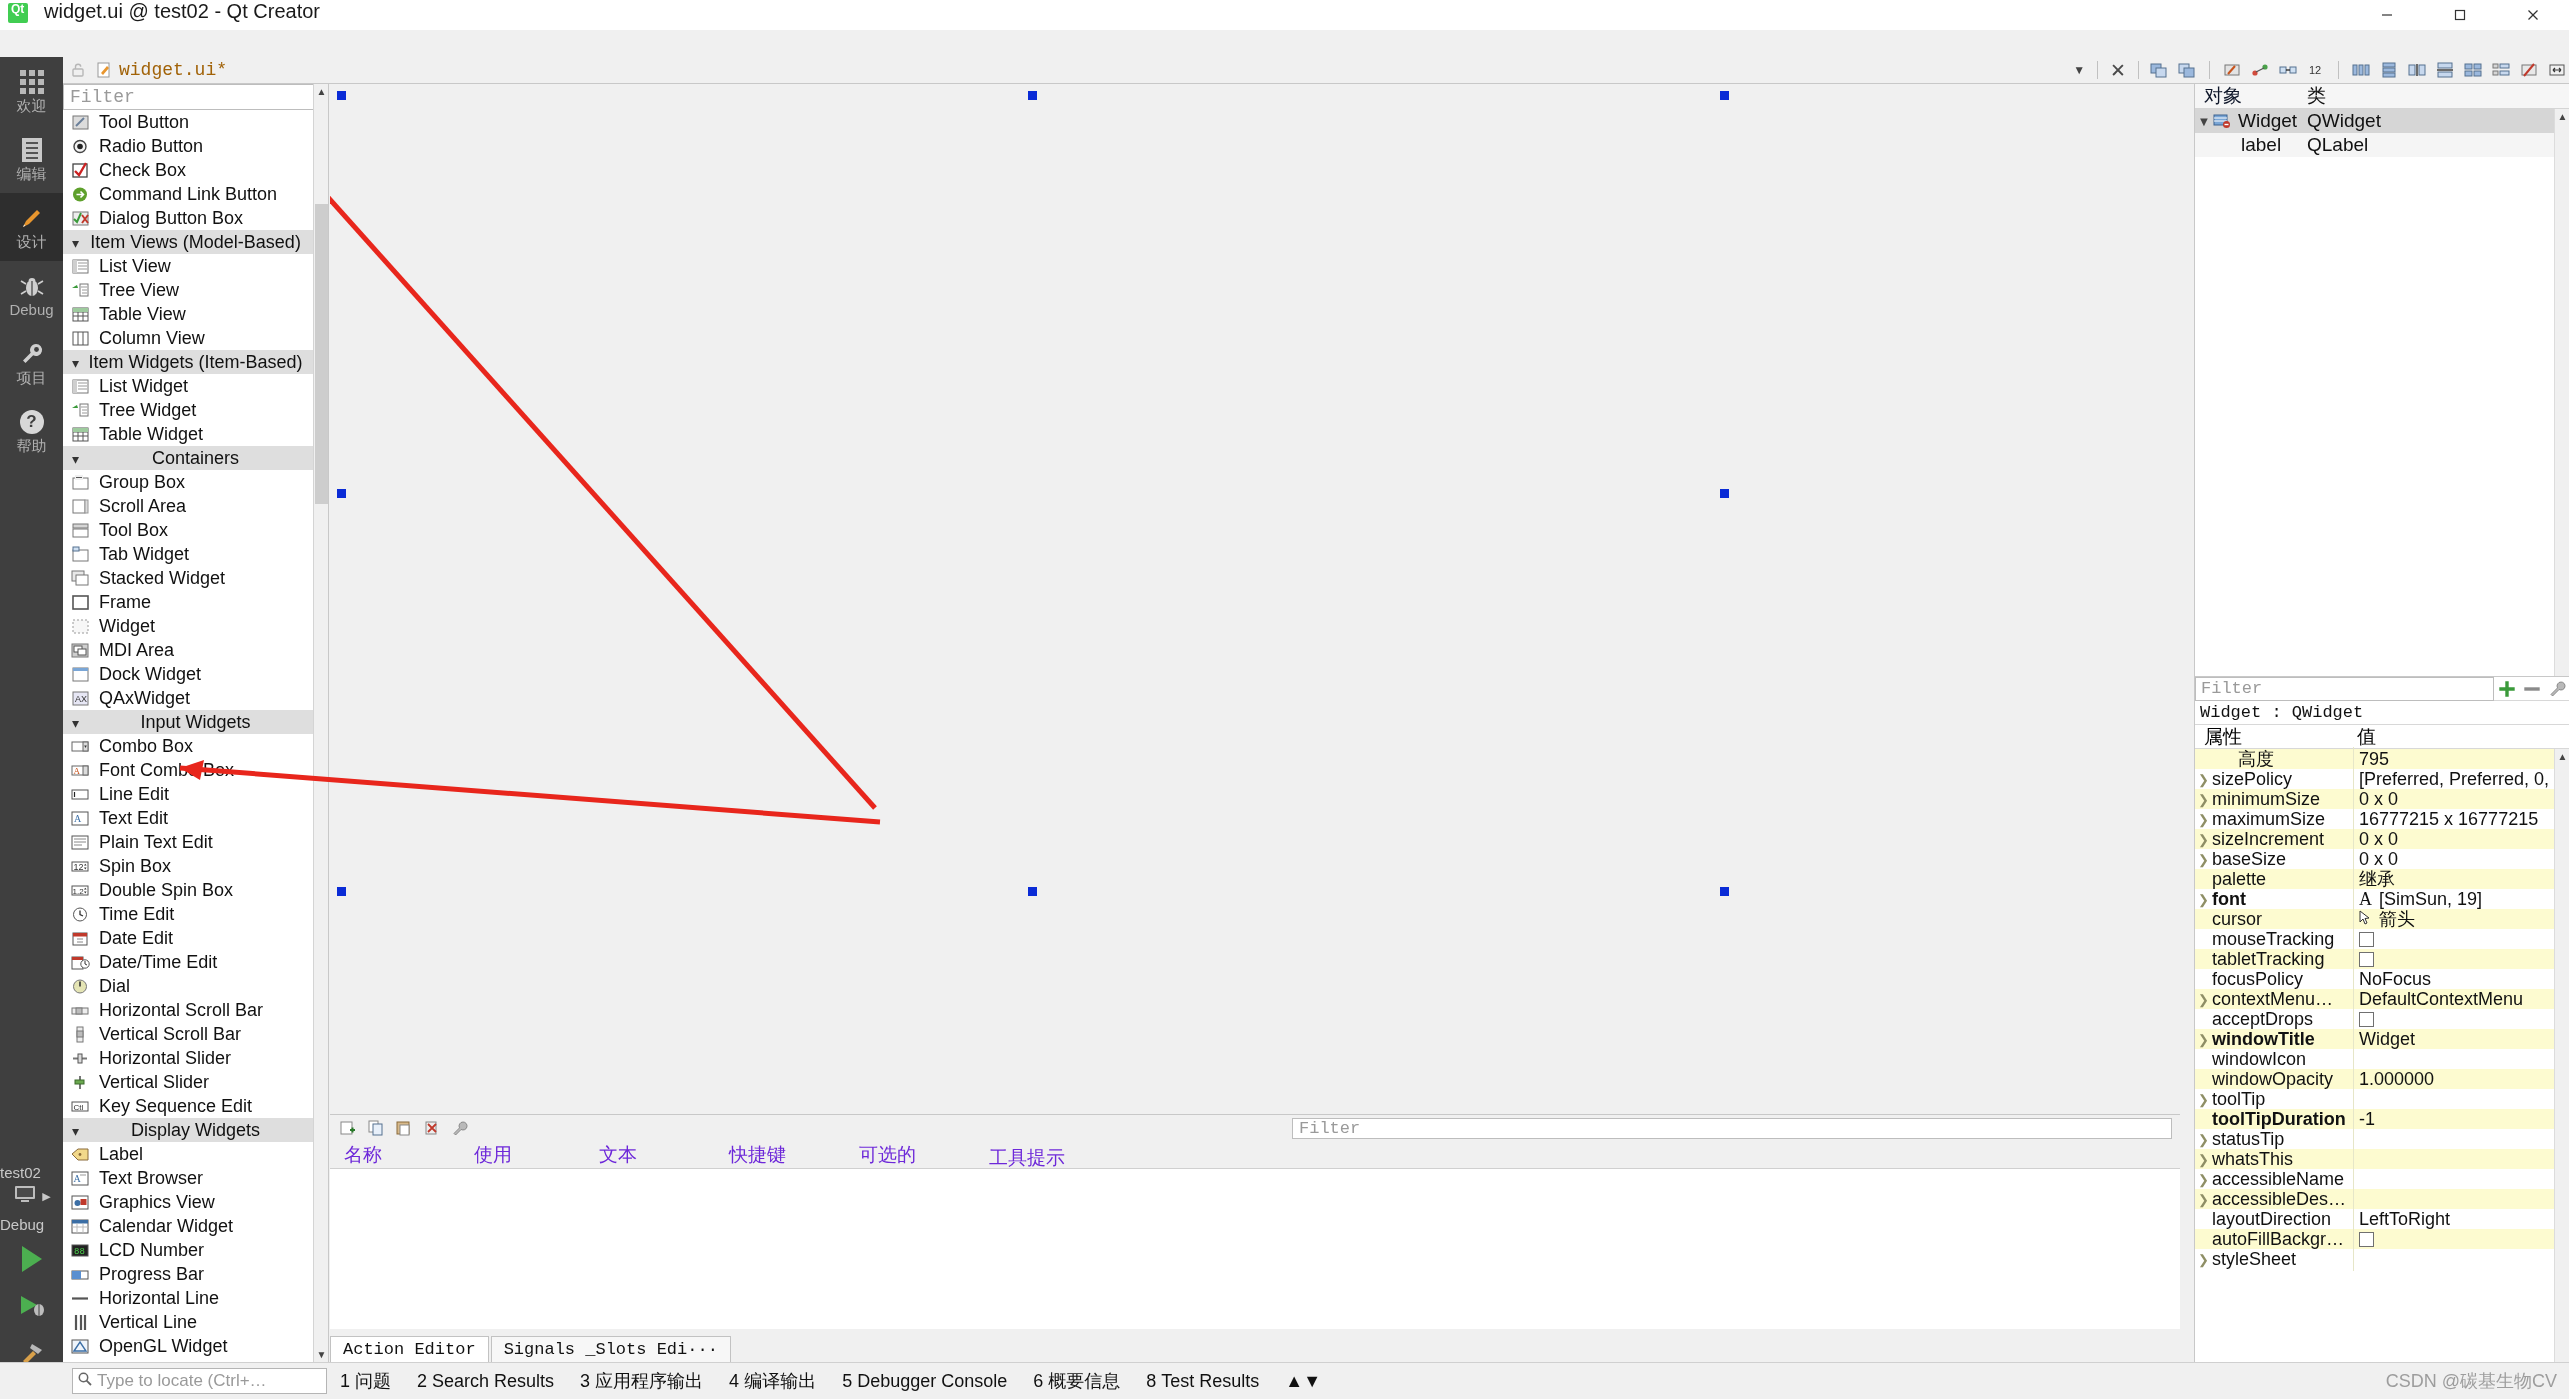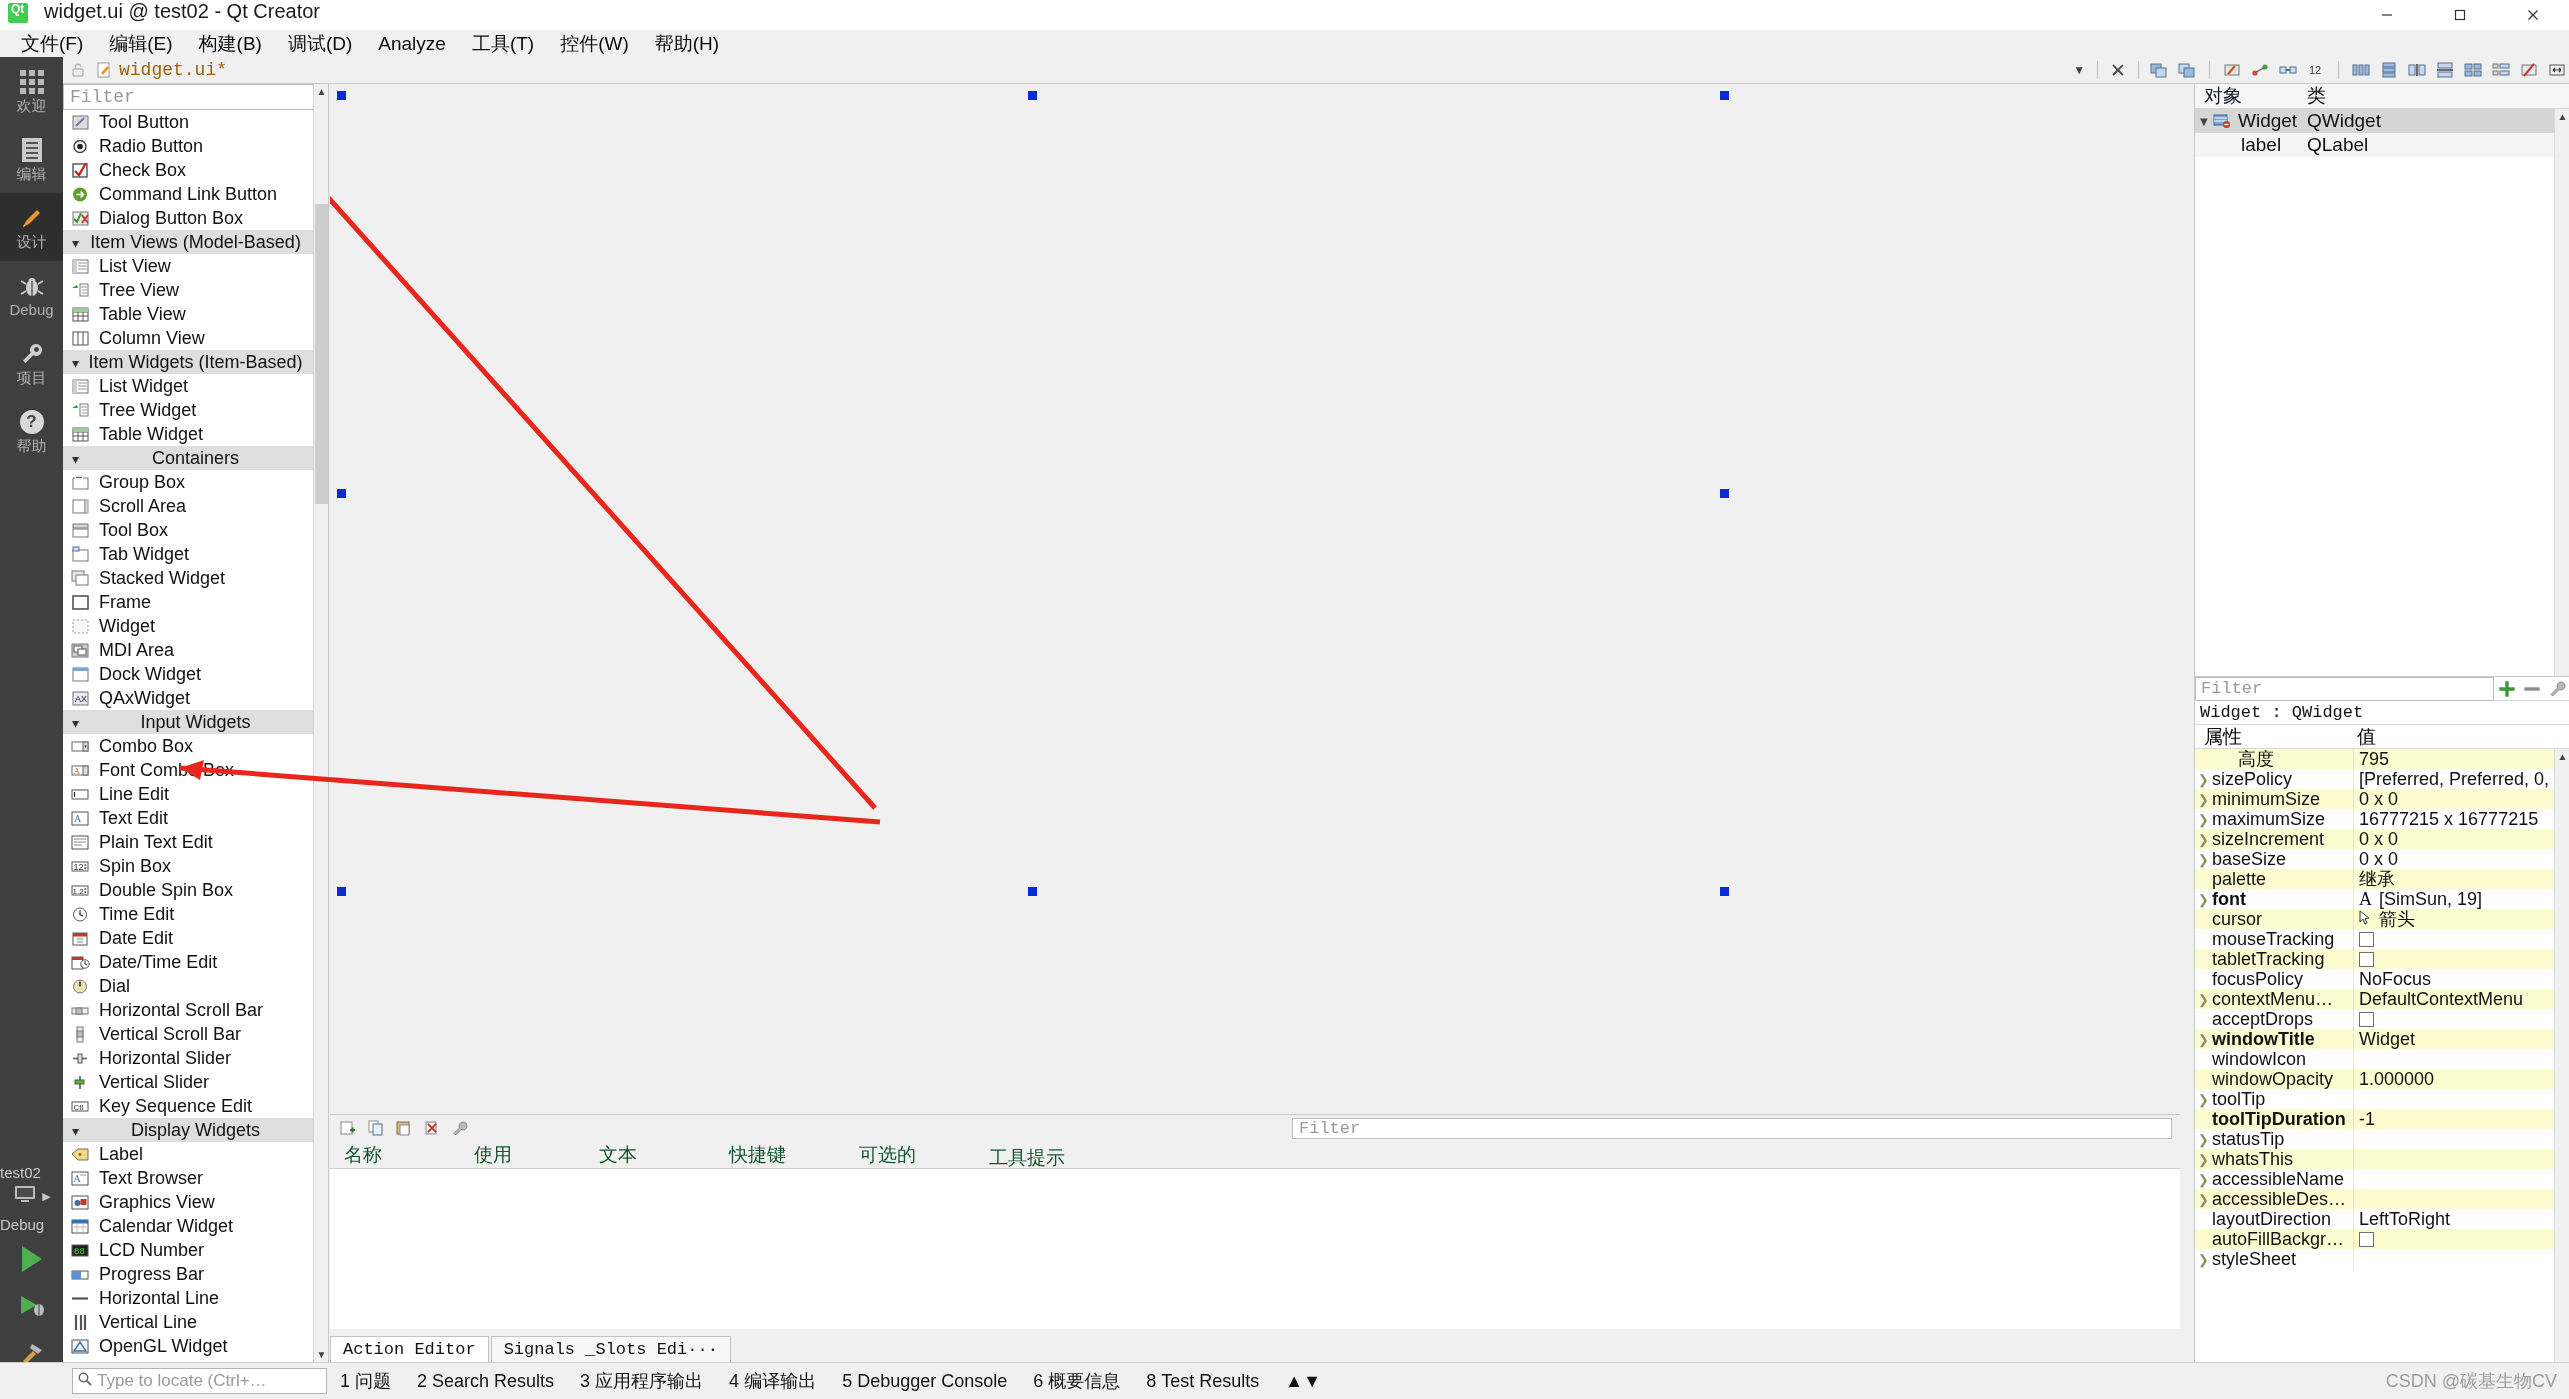--- a/index.html
+++ b/index.html
@@ -123,21 +123,21 @@
     position:absolute; left:330px; top:1114px; width:1850px; height:248px;
     background:#f0f0f0; border-top:1px solid #c8c8c8;
   }
   .ae-toolbar { height:26px; display:flex; align-items:center; padding-left:6px; gap:4px; }
   .ae-filter {
     position:absolute; right:8px; top:3px; width:880px; height:21px;
     border:1px solid #bdbdbd; background:#fff; display:flex; align-items:center; padding-left:6px;
     font-family:"Liberation Mono", monospace; font-size:17px; color:#9a9a9a;
   }
   .ae-head { height:28px; background:#f0f0f0; display:flex; align-items:center; border-bottom:1px solid #d0d0d0; }
-  .ae-head span { font-size:19px; color:#14532d; padding-left:14px; }
+  .ae-head span { font-size:19px; color:#6d28d9; padding-left:14px; }
   .ae-body { background:#fff; height:160px; }
   .ae-tabs { position:absolute; left:0; bottom:0; width:1850px; height:26px; display:flex; align-items:flex-end; }
   .ae-tab {
     font-family:"Liberation Mono", monospace; font-size:17px; color:#111;
     padding:3px 12px; border:1px solid #c2c2c2; border-bottom:none; background:#f7f7f7; margin-right:2px;
   }
   .ae-tab.active { background:#ffffff; }
 
   
   .objinspector {
@@ -220,30 +220,20 @@
       </div>
       <div class="win-btn close">
         <svg width="14" height="14" viewBox="0 0 14 14">
             <line x1="2.5" y1="2.5" x2="11.5" y2="11.5" stroke="#333" stroke-width="1.2"></line>
             <line x1="11.5" y1="2.5" x2="2.5" y2="11.5" stroke="#333" stroke-width="1.2"></line>
           </svg>
       </div>
     </div>
   </div>
 
-  <div class="menubar">
-    <div class="menu-item">文件(F)</div>
-    <div class="menu-item">编辑(E)</div>
-    <div class="menu-item">构建(B)</div>
-    <div class="menu-item">调试(D)</div>
-    <div class="menu-item">Analyze</div>
-    <div class="menu-item">工具(T)</div>
-    <div class="menu-item">控件(W)</div>
-    <div class="menu-item">帮助(H)</div>
-  </div>
 
   <div class="modebar">
 
     <div class="mode">
       <div class="mico">
         <span class="grid-ico">
             <i></i>
             <i></i>
             <i></i>
             <i></i>

